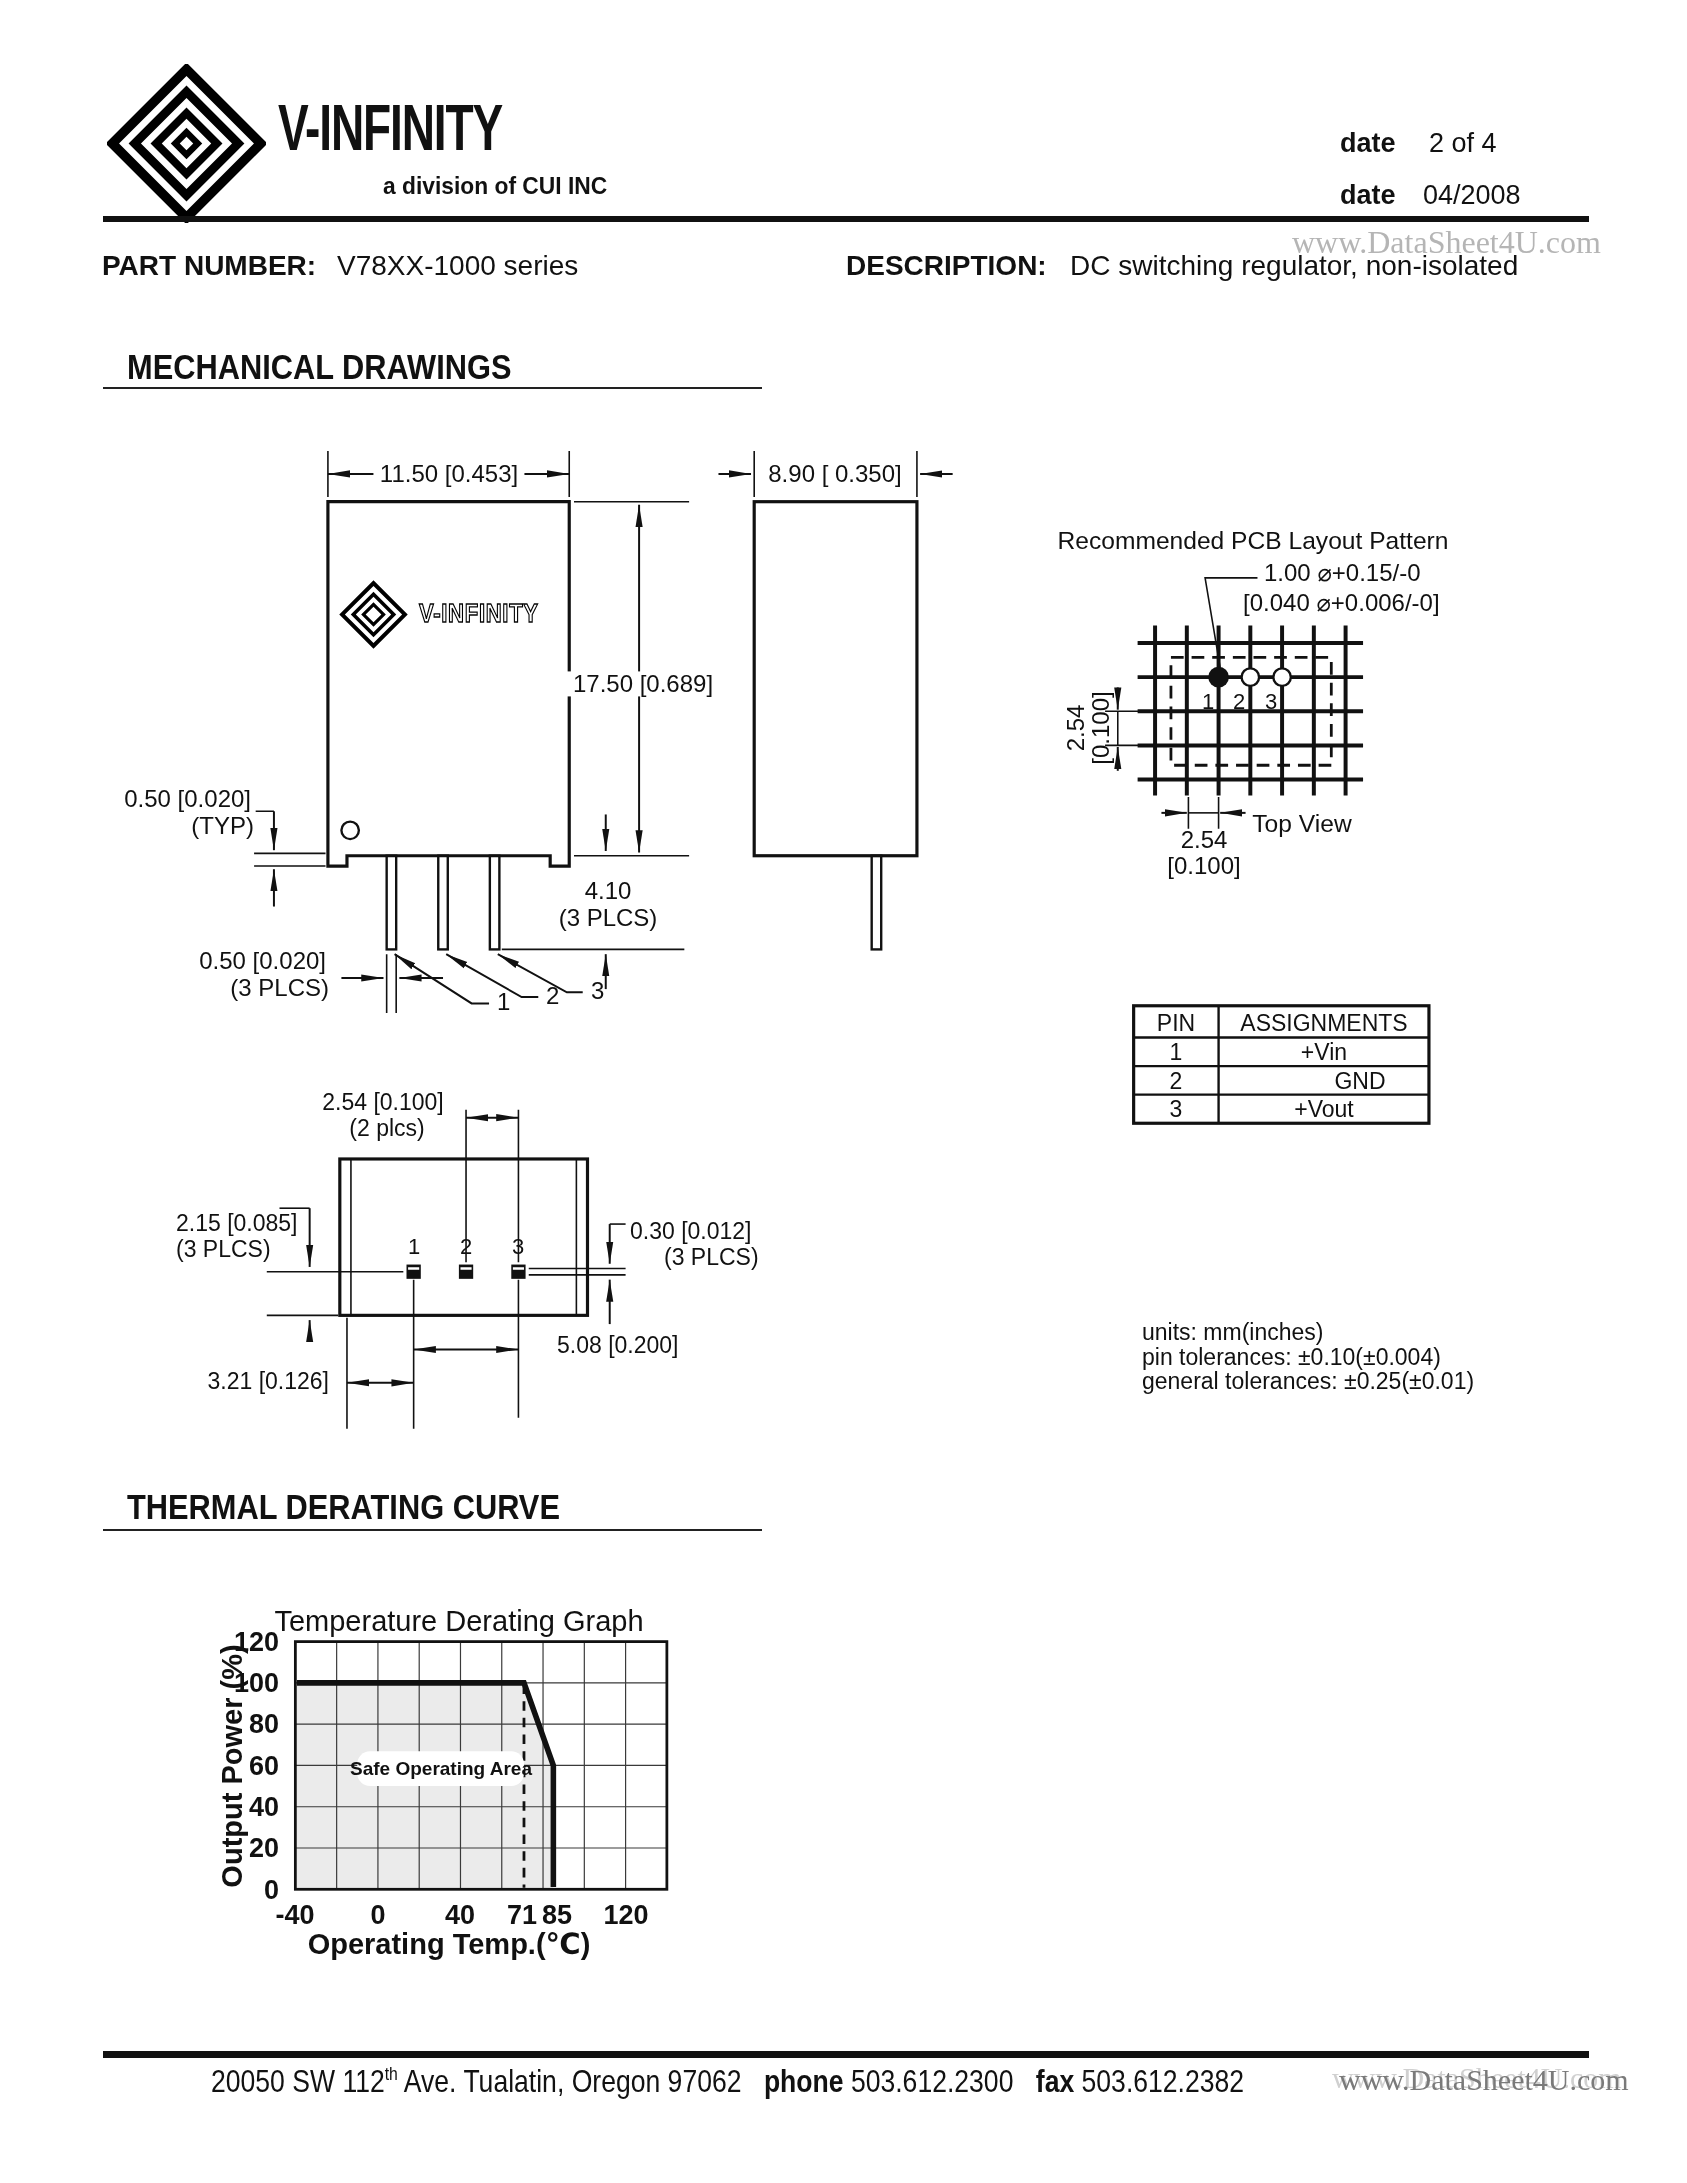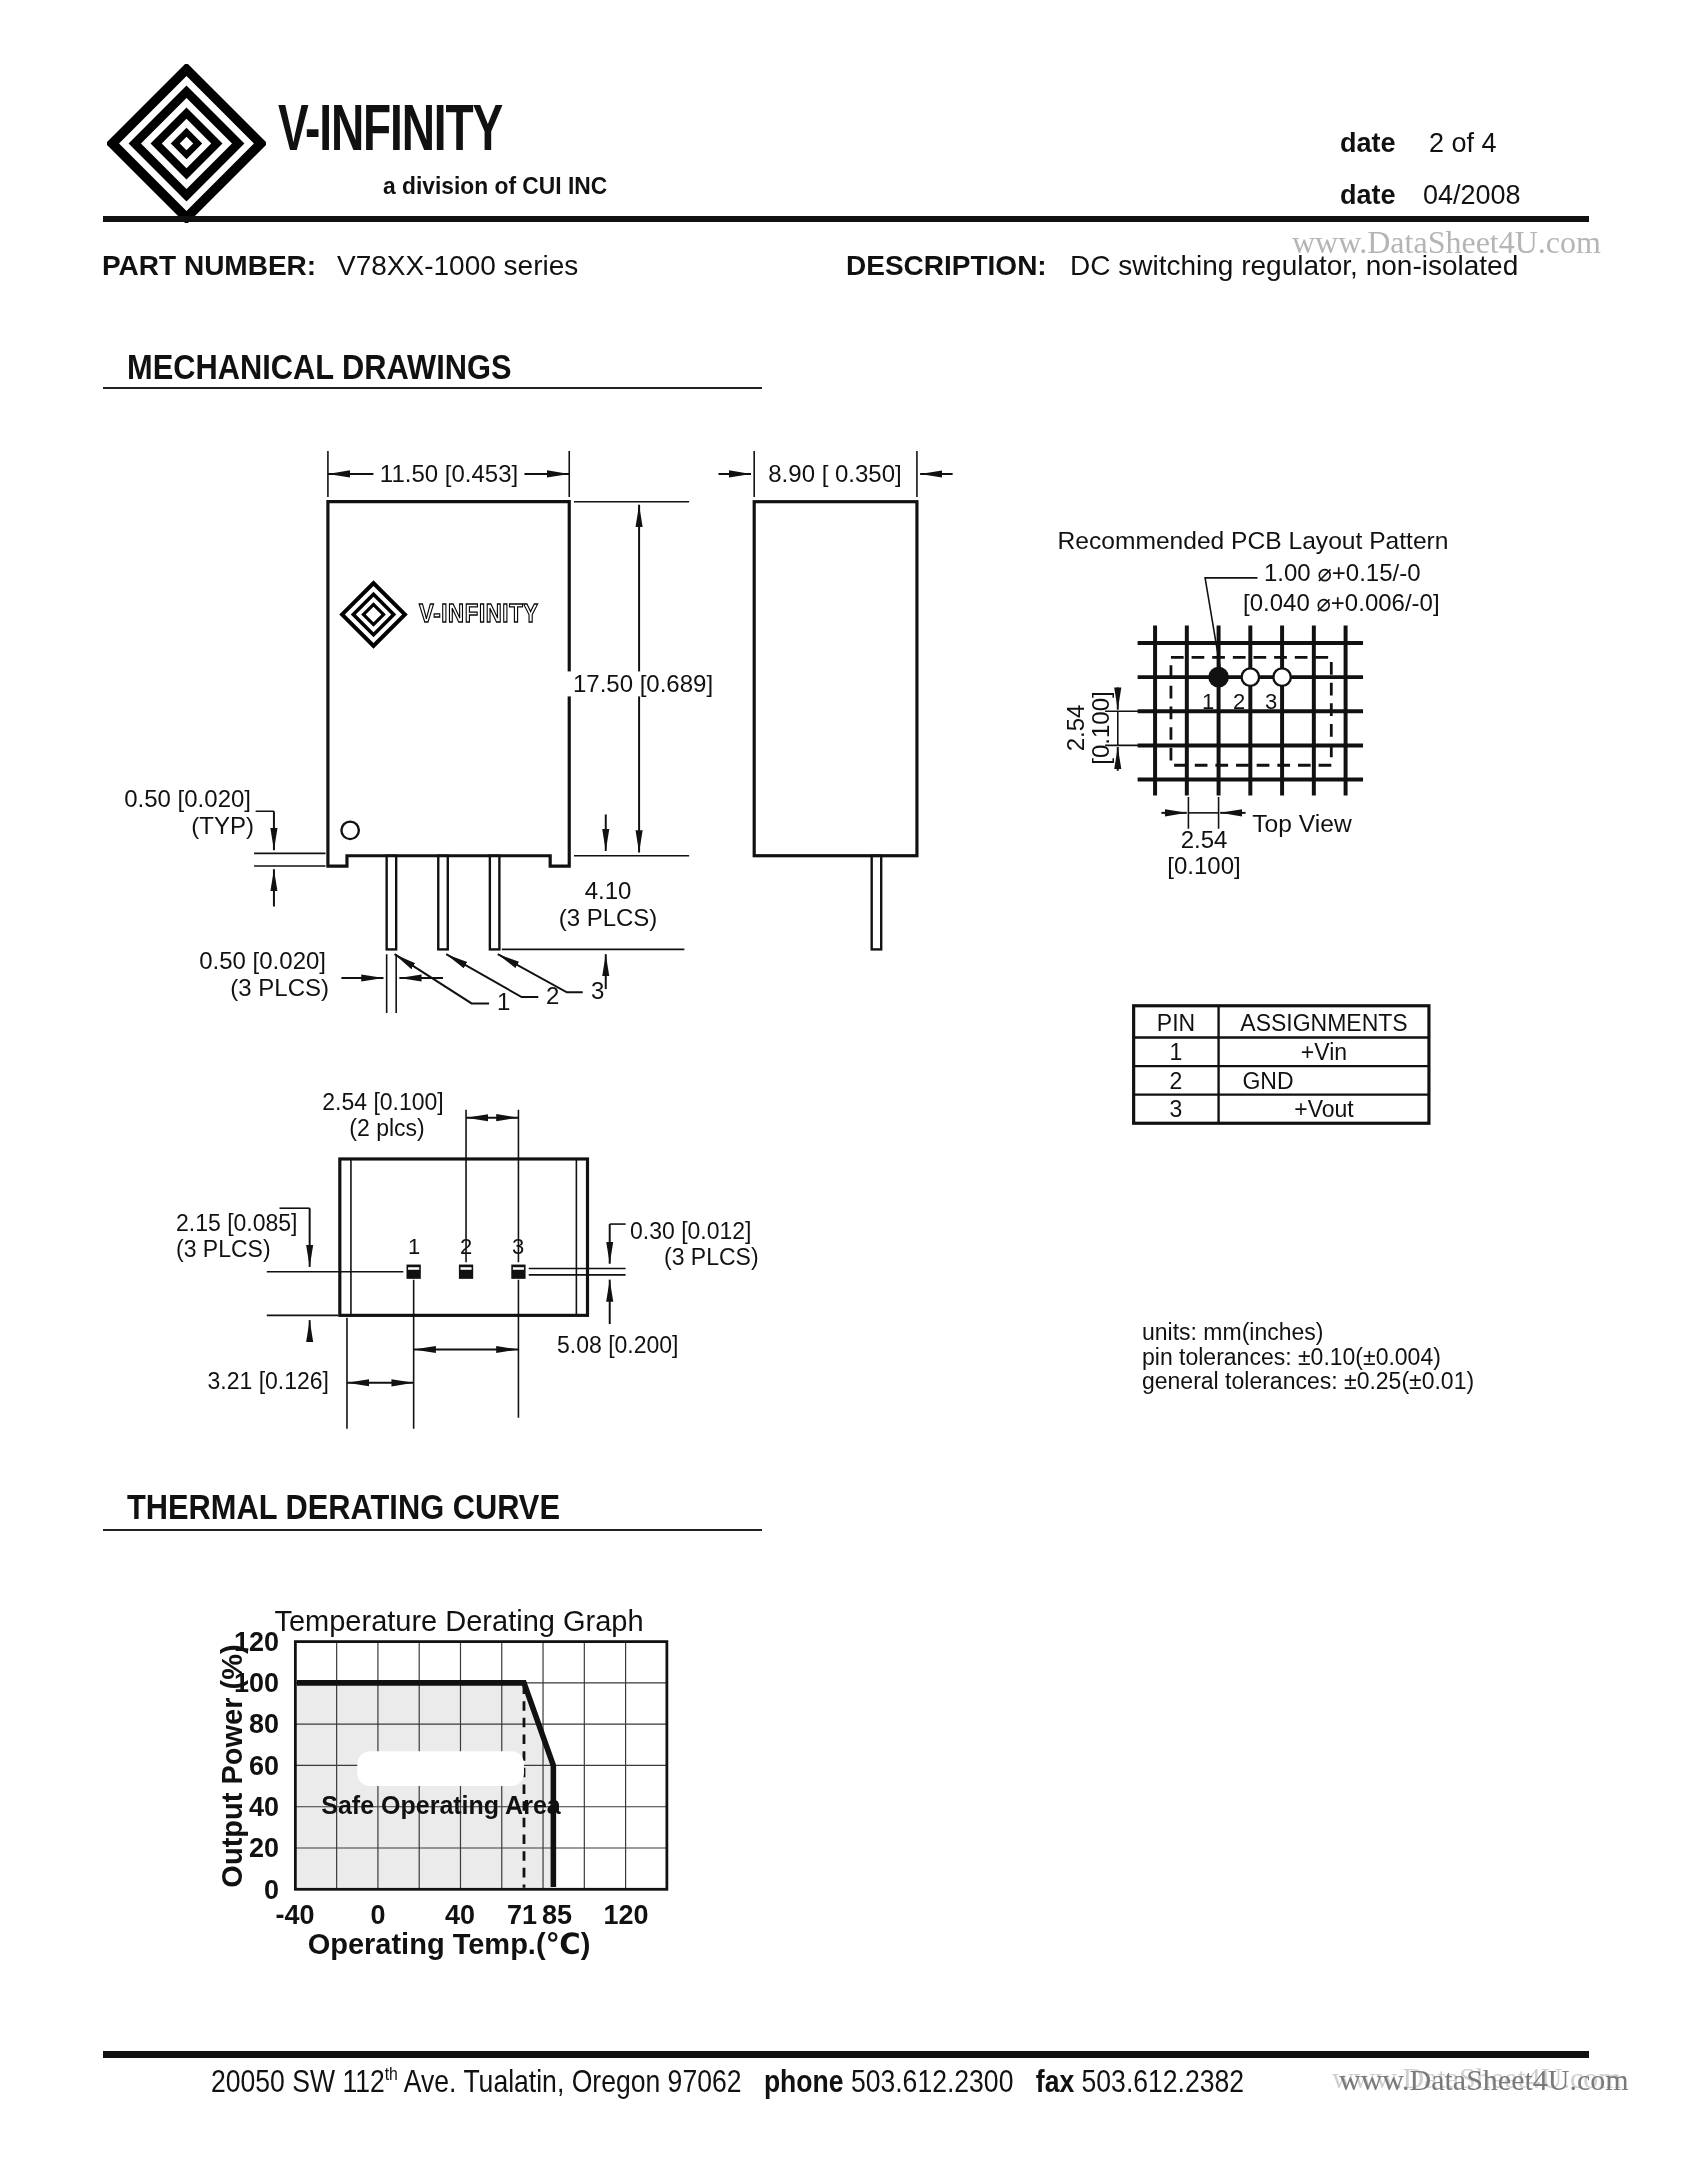--- a/index.html
+++ b/index.html
@@ -23,21 +23,21 @@
   .logo-sub{font-size:24px;font-weight:600;transform:translate(0,-50%) scaleX(0.95);transform-origin:left center;}
   .sec-head{font-size:35px;font-weight:bold;letter-spacing:0;
             transform:translate(0,-50%) scaleX(0.88);transform-origin:left center;}
   .wm-top{font-family:"Liberation Serif","DejaVu Serif",serif;font-size:32px;color:#b5b5b5;}
   .wm-bot{font-family:"Liberation Serif","DejaVu Serif",serif;font-size:30px;color:#7a7a7a;
           text-shadow:-7.1px -2.4px 0 #d0d0d0;}
   .outline-logo{font-size:26px;font-weight:bold;color:#fff;-webkit-text-stroke:1.3px #000;
                 transform:translate(0,-50%) scaleX(0.85);transform-origin:left center;letter-spacing:0.8px;}
   .rot{transform:translate(-50%,-50%) rotate(-90deg);text-align:center;}
   .rot span{display:block;}
-  .soa{font-size:25px;font-weight:bold;margin-top:36px;}
+  .soa{font-size:19px;font-weight:bold;}
   .tick{font-size:27px;font-weight:600;}
   .axis-lbl{font-size:29px;font-weight:600;}
   .yaxis{transform:translate(-50%,-50%) rotate(-90deg);}
   .footer-line{position:absolute;left:211px;top:2063px;font-size:32px;
                transform:scaleX(0.83);transform-origin:left top;white-space:nowrap;}
   .footer-line .gap{display:inline-block;width:27px;}
   sup{font-size:19px;}
   svg{display:block;}
 </style>
 </head>
@@ -219,21 +219,21 @@
   <div class="lbl c f28" style="left:1208px;top:702px;">1</div>
   <div class="lbl c f28" style="left:1239px;top:702px;">2</div>
   <div class="lbl c f28" style="left:1271px;top:702px;">3</div>
 
   <div>
     <div class="lbl c f29" style="left:1176px;top:1023px;">PIN</div>
     <div class="lbl c f29" style="left:1324px;top:1023px;">ASSIGNMENTS</div>
     <div class="lbl c f29" style="left:1176px;top:1052px;">1</div>
     <div class="lbl c f29" style="left:1324px;top:1052px;">+Vin</div>
     <div class="lbl c f29" style="left:1176px;top:1081px;">2</div>
-    <div class="lbl c f29" style="left:1268px;top:1081px;text-align:right;">GND</div>
+    <div class="lbl c f29" style="left:1360px;top:1081px;text-align:right;">GND</div>
     <div class="lbl c f29" style="left:1176px;top:1109px;">3</div>
     <div class="lbl c f29" style="left:1324px;top:1109px;">+Vout</div>
   </div>
 
   <div>
     <div class="lbl l f29" style="left:1142px;top:1332px;">units: mm(inches)</div>
     <div class="lbl l f29" style="left:1142px;top:1357px;">pin tolerances: ±0.10(±0.004)</div>
     <div class="lbl l f29" style="left:1142px;top:1381px;">general tolerances: ±0.25(±0.01)</div>
   </div>
 

